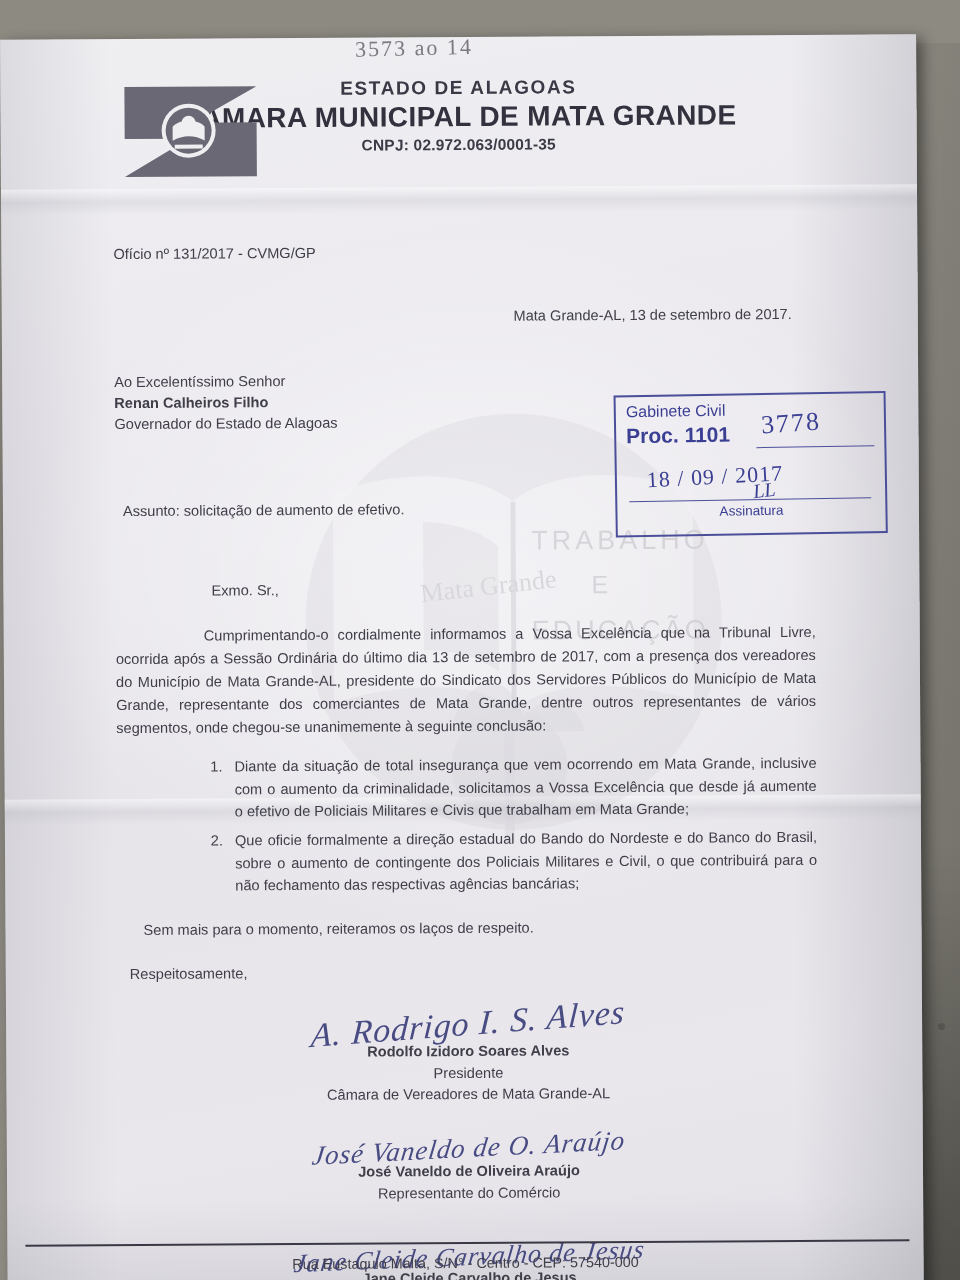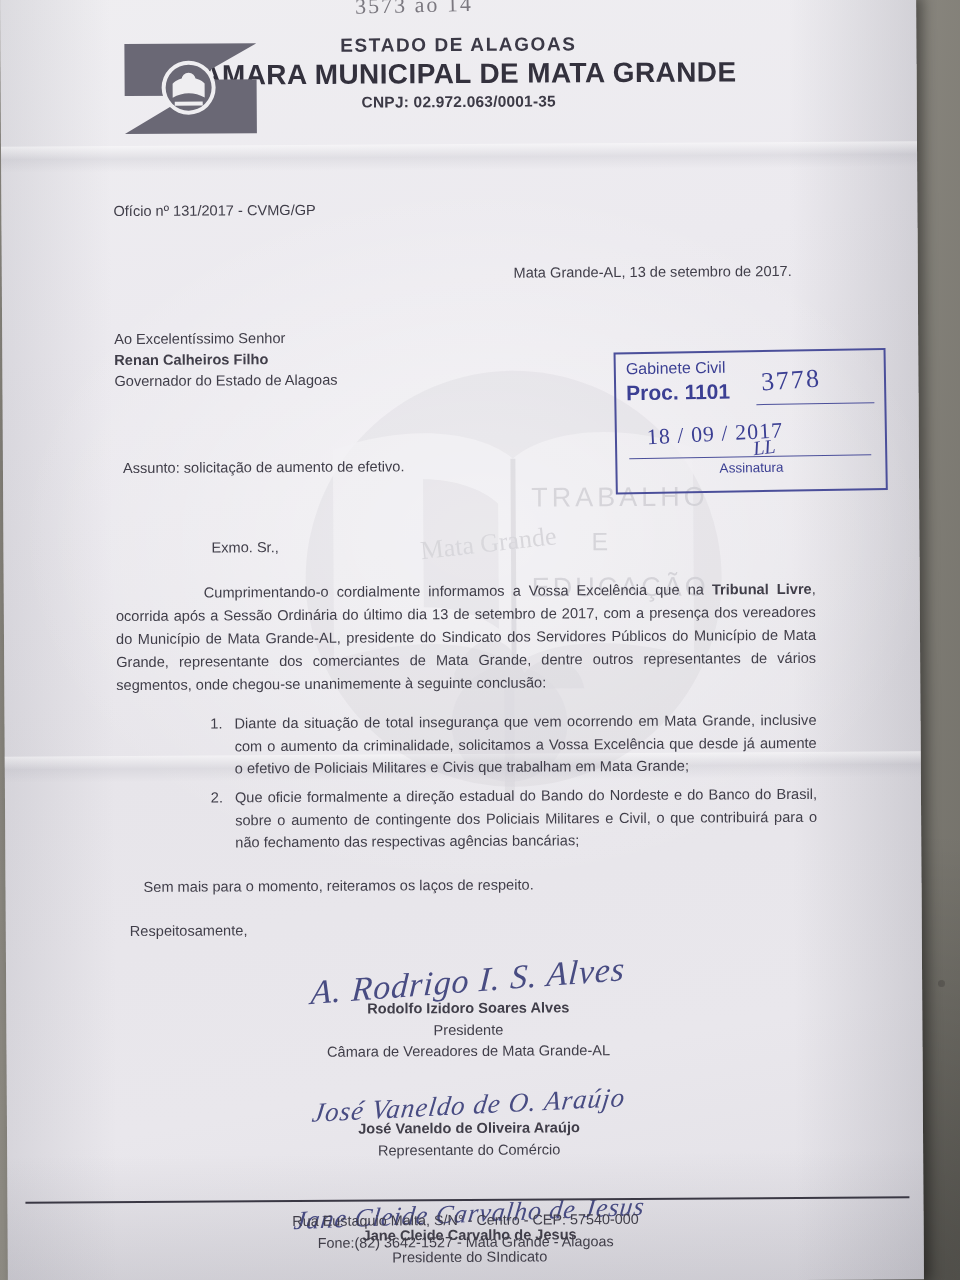--- a/index.html
+++ b/index.html
@@ -13,20 +13,21 @@
     overflow: hidden;
     font-family: "Liberation Sans", sans-serif;
   }
 
   
   .photo {
     position: absolute;
     inset: 0;
     background:
       linear-gradient(100deg, #7e7b73 0%, #8e8b83 18%, #9a978f 45%, #8b8880 75%, #6f6d66 100%);
+    margin-top: 43px;
   }
   .photo:before {
     content: "";
     position: absolute;
     inset: 0;
     background:
       radial-gradient(120% 60% at 10% 0%, rgba(255,255,255,0.14), rgba(0,0,0,0) 60%),
       radial-gradient(90% 50% at 95% 100%, rgba(0,0,0,0.30), rgba(0,0,0,0) 70%);
   }
 
@@ -148,21 +149,21 @@
   .exmo {
     margin-top: 58px;
     margin-left: 96px;
   }
   .para {
     margin-top: 22px;
     text-align: justify;
     text-indent: 88px;
     line-height: 1.58;
   }
-  .para .b { font-weight: bold; }
+  .para .b { font-weight: normal; }
   ol.items {
     margin: 16px 0 0 0;
     padding-left: 110px;
     line-height: 1.55;
   }
   ol.items li {
     margin-bottom: 6px;
     text-align: justify;
     padding-left: 8px;
   }

